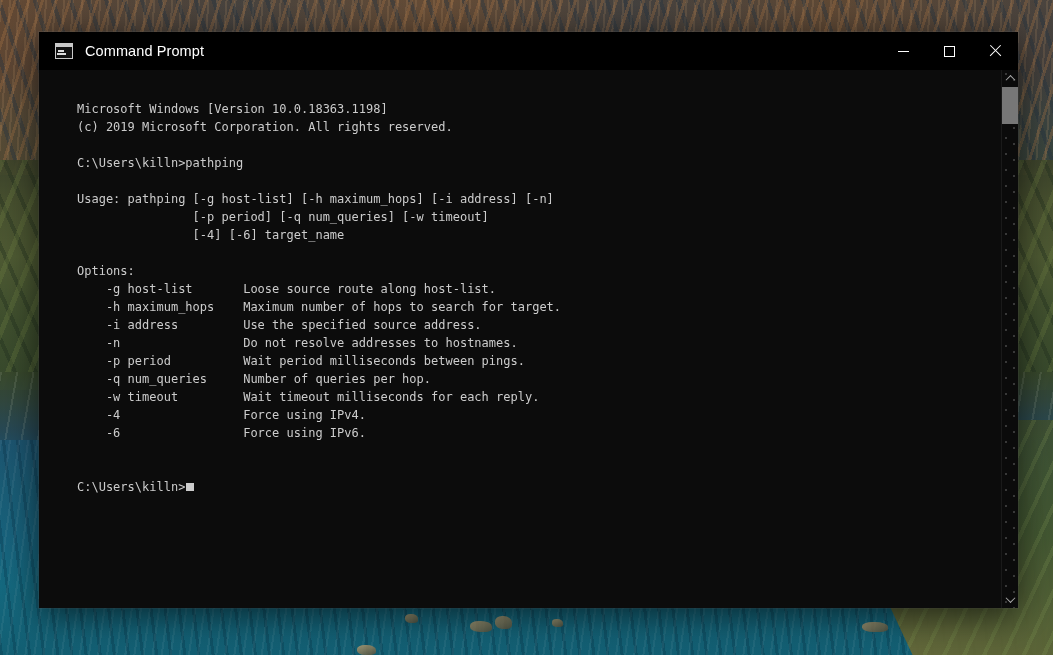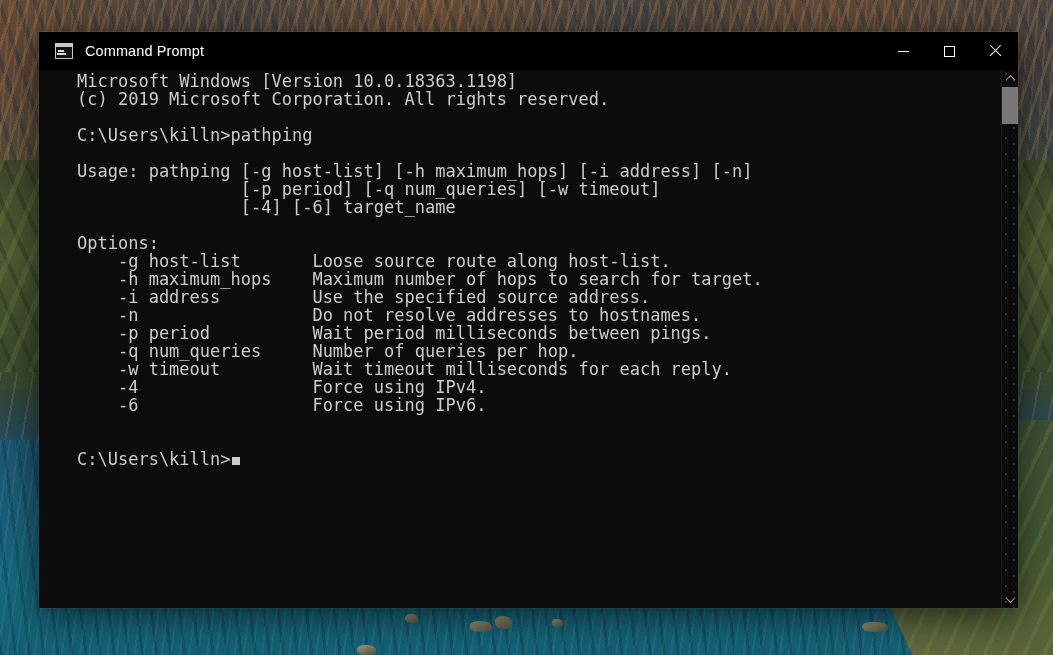--- a/index.html
+++ b/index.html
@@ -203,28 +203,29 @@
     background: #0c0c0c;
     overflow: hidden;
     position: relative;
   }
 
   #console-output {
     flex: 1 1 auto;
     padding: 4px 0 0 0;
     color: #cccccc;
     font-family: "DejaVu Sans Mono", "Liberation Mono", monospace;
-    font-size: 17px;
+    font-size: 12px;
     line-height: 18px;
     white-space: pre;
     overflow: hidden;
     letter-spacing: 0px;
     text-indent: 0;
     padding-left: 38px;
     padding-top: 2px;
+    margin-top: 28px;
   }
 
   .term-line {
     height: 18px;
     white-space: pre;
     color: #cccccc;
   }
 
   #cursor-block {
     display: inline-block;

